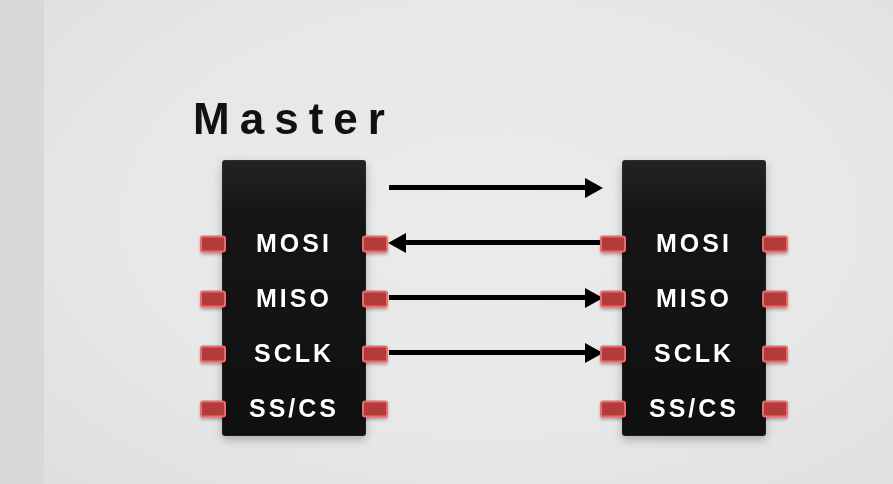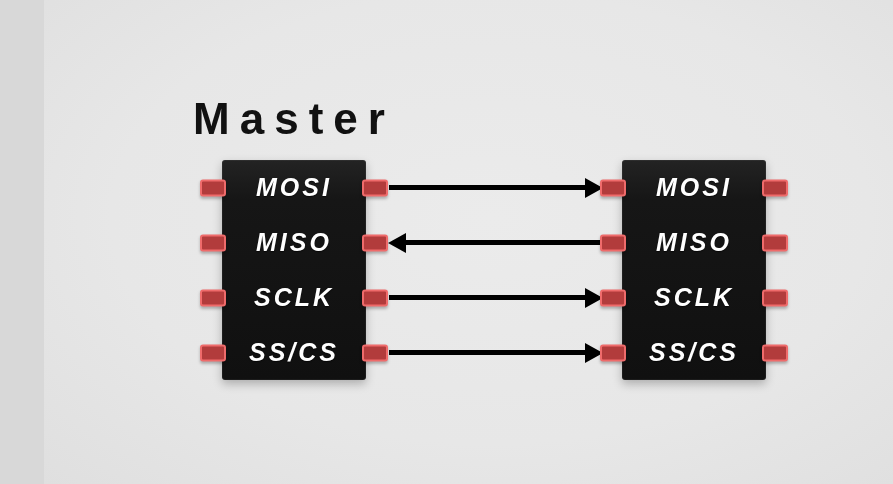--- a/index.html
+++ b/index.html
@@ -30,31 +30,30 @@
     white-space: nowrap;
   }
   .chip-title.master { left: 100px; }
   .chip-title.slave  { left: 500px; }
 
   
   .chip {
     position: absolute;
     top: 160px;
     width: 144px;
-    height: 220px;
+    height: 276px;
     background: linear-gradient(180deg, #232323 0%, var(--chip-body, #161616) 18%, #101010 100%);
     border-radius: 3px;
     box-shadow:
       inset 0 0 0 1px rgba(255,255,255,0.05),
       0 4px 10px rgba(0,0,0,0.25);
     display: flex;
     flex-direction: column;
     justify-content: flex-end;
     z-index: 2;
-    font-style: italic;
   }
   .chip.master { left: 178px; }
   .chip.slave  { left: 578px; }
 
   .chip-row {
     position: relative;
     height: 55px;
     display: flex;
     align-items: center;
     justify-content: center;

